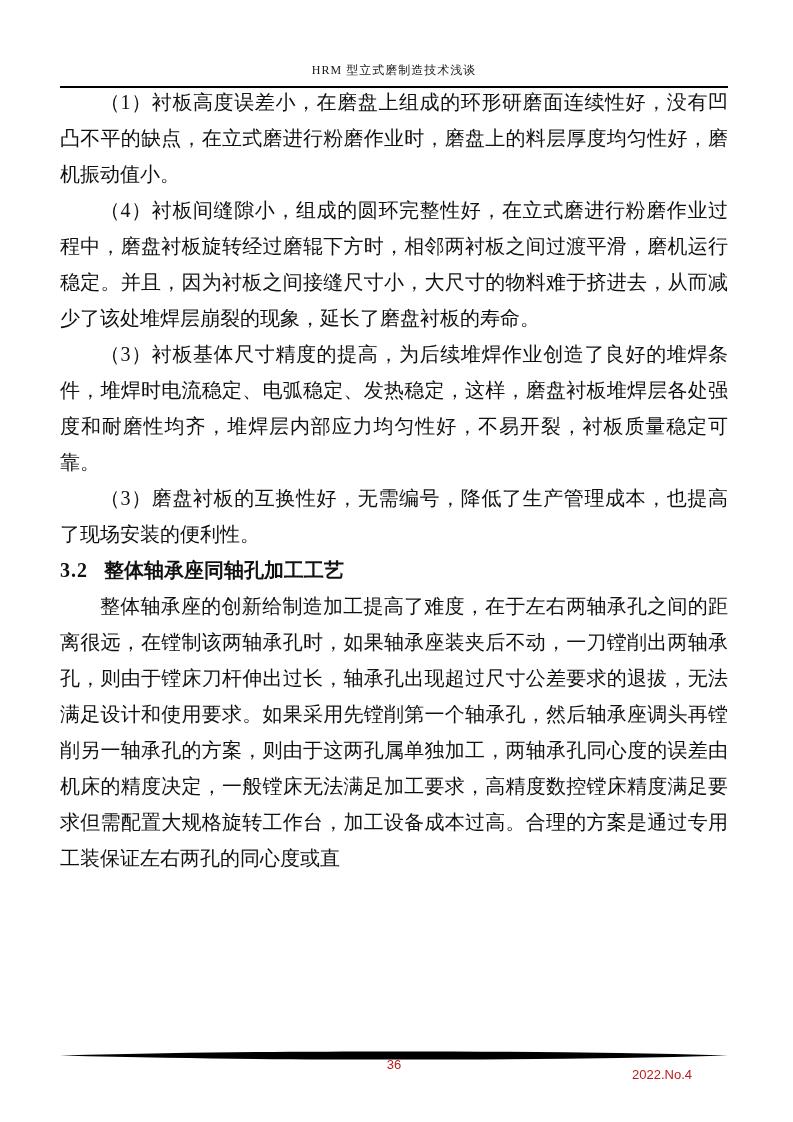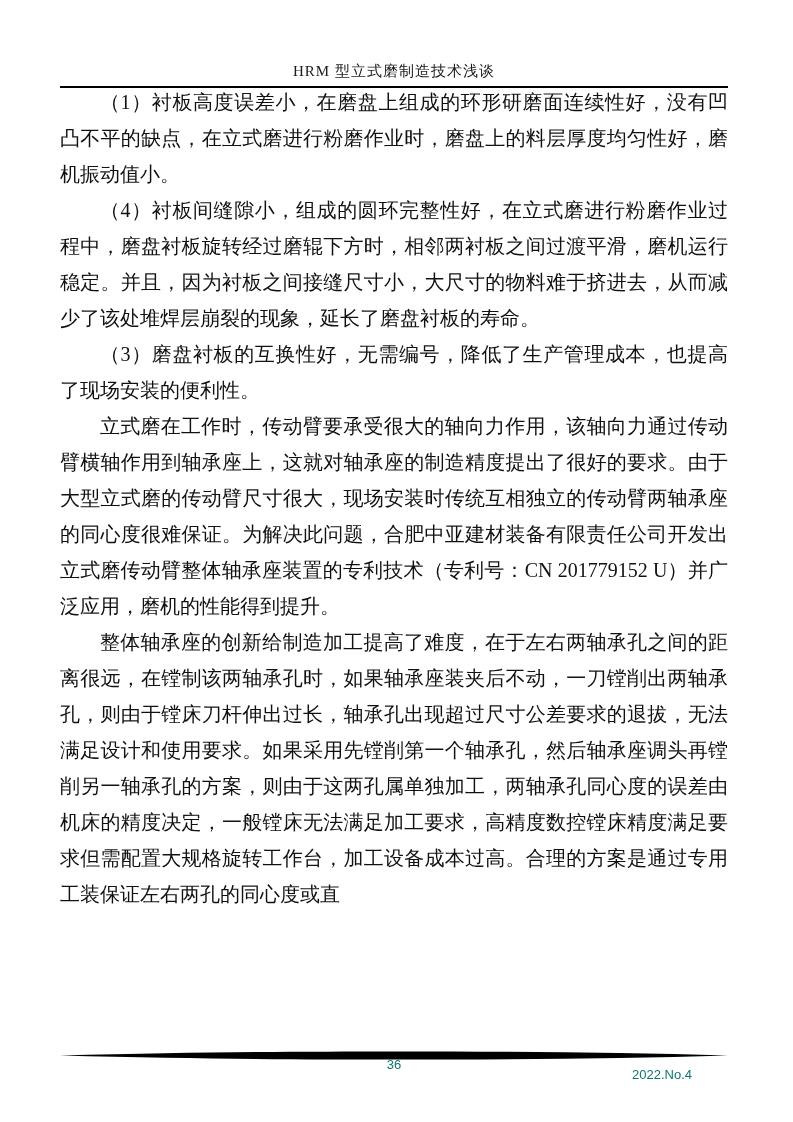--- a/index.html
+++ b/index.html
@@ -7,21 +7,21 @@
     width: 793px; height: 1122px;
     background: #ffffff;
     position: relative;
     font-family: "Liberation Serif", "DejaVu Serif", serif;
     color: #111111;
     overflow: hidden;
   }
   .running-title {
     position: absolute; top: 62px; left: 60px; width: 668px;
     text-align: center;
-    font-size: 15px;
+    font-size: 12px;
     letter-spacing: 1px;
     color: #1a1a1a;
   }
   .header-rule {
     position: absolute; top: 86px; left: 60px; width: 668px;
     height: 2px; background: #000000;
   }
   .doc-body {
     position: absolute; top: 84px; left: 60px; width: 668px;
     font-size: 20px; line-height: 36px;
@@ -33,37 +33,38 @@
     font-weight: bold; text-indent: 0;
     text-align: left;
   }
   .sec-num { margin-right: 16px; letter-spacing: 1px; }
   .footer-bar {
     position: absolute; top: 1046px; left: 60px; width: 668px; height: 9px;
   }
   .footer-row {
     position: absolute; top: 1057px; left: 60px; width: 668px; height: 18px;
     font-family: "Liberation Sans", "DejaVu Sans", sans-serif;
-    font-size: 13px; color: #0f766e;
+    font-size: 13px; color: #b91c1c;
   }
   .page-num { position: absolute; left: 0; width: 100%; text-align: center; }
   .issue { position: absolute; right: 36px; top: 10px; }
 </style>
 </head>
 <body>
 
 <div class="running-title">HRM 型立式磨制造技术浅谈</div>
 
 <div class="header-rule"></div>
 
 <div class="doc-body" id="doc-body">
     <p>（1）衬板高度误差小，在磨盘上组成的环形研磨面连续性好，没有凹凸不平的缺点，在立式磨进行粉磨作业时，磨盘上的料层厚度均匀性好，磨机振动值小。</p>
     <p>（4）衬板间缝隙小，组成的圆环完整性好，在立式磨进行粉磨作业过程中，磨盘衬板旋转经过磨辊下方时，相邻两衬板之间过渡平滑，磨机运行稳定。并且，因为衬板之间接缝尺寸小，大尺寸的物料难于挤进去，从而减少了该处堆焊层崩裂的现象，延长了磨盘衬板的寿命。</p>
+    <p>（3）衬板基体尺寸精度的提高，为后续堆焊作业创造了良好的堆焊条件，堆焊时电流稳定、电弧稳定、发热稳定，这样，磨盘衬板堆焊层各处强度和耐磨性均齐，堆焊层内部应力均匀性好，不易开裂，衬板质量稳定可靠。</p>
     <p>（3）磨盘衬板的互换性好，无需编号，降低了生产管理成本，也提高了现场安装的便利性。</p>
-    <p>立式磨在工作时，传动臂要承受很大的轴向力作用，该轴向力通过传动臂横轴作用到轴承座上，这就对轴承座的制造精度提出了很好的要求。由于大型立式磨的传动臂尺寸很大，现场安装时传统互相独立的传动臂两轴承座的同心度很难保证。为解决此问题，合肥中亚建材装备有限责任公司开发出立式磨传动臂整体轴承座装置的专利技术（专利号：CN 201779152 U）并广泛应用，磨机的性能得到提升。</p>
+    <h2><span class="sec-num">3.2</span><span>整体轴承座同轴孔加工工艺</span></h2>
     <p>整体轴承座的创新给制造加工提高了难度，在于左右两轴承孔之间的距离很远，在镗制该两轴承孔时，如果轴承座装夹后不动，一刀镗削出两轴承孔，则由于镗床刀杆伸出过长，轴承孔出现超过尺寸公差要求的退拔，无法满足设计和使用要求。如果采用先镗削第一个轴承孔，然后轴承座调头再镗削另一轴承孔的方案，则由于这两孔属单独加工，两轴承孔同心度的误差由机床的精度决定，一般镗床无法满足加工要求，高精度数控镗床精度满足要求但需配置大规格旋转工作台，加工设备成本过高。合理的方案是通过专用工装保证左右两孔的同心度或直</p>
   </div>
 
 <div class="footer-bar">
   <svg width="668" height="9" viewBox="0 0 668 9">
     <path d="M0,4.5 C 140,1.2 240,0.4 334,0.4 C 450,0.4 560,1.4 668,4.5 C 560,7.6 450,8.6 334,8.6 C 240,8.6 140,7.8 0,4.5 Z" fill="#000000"></path>
   </svg>
 </div>
 
 <div class="footer-row">

